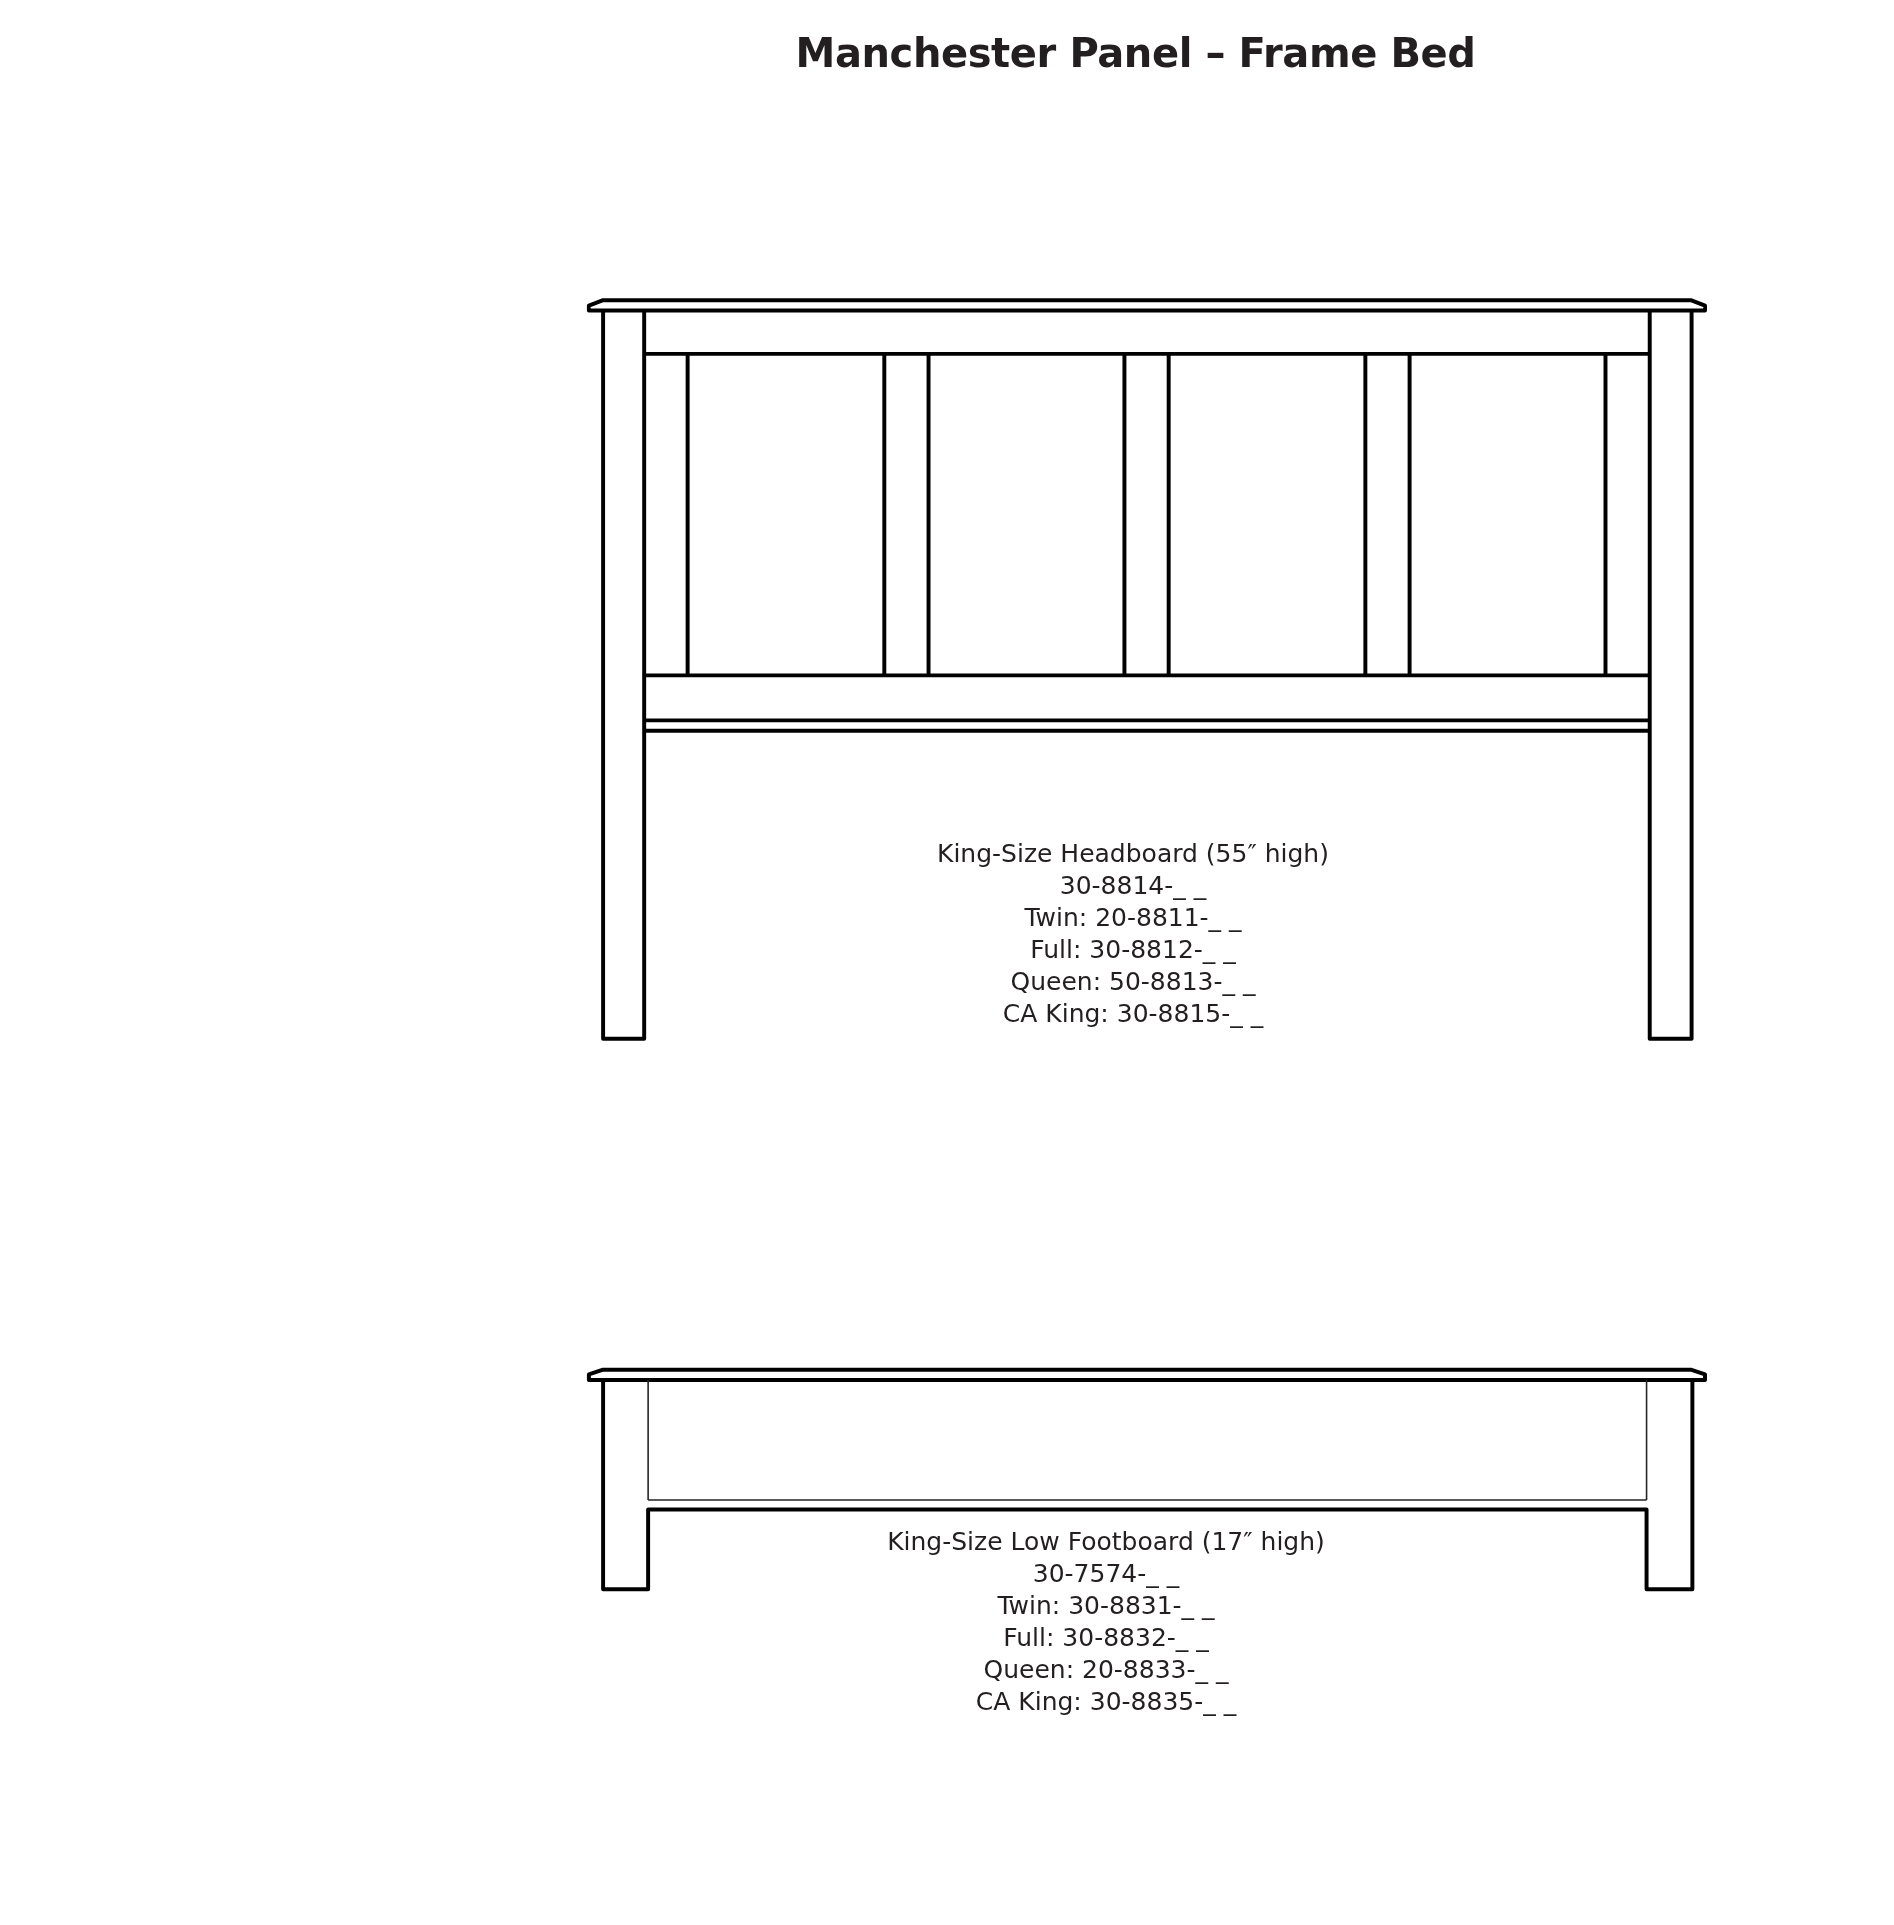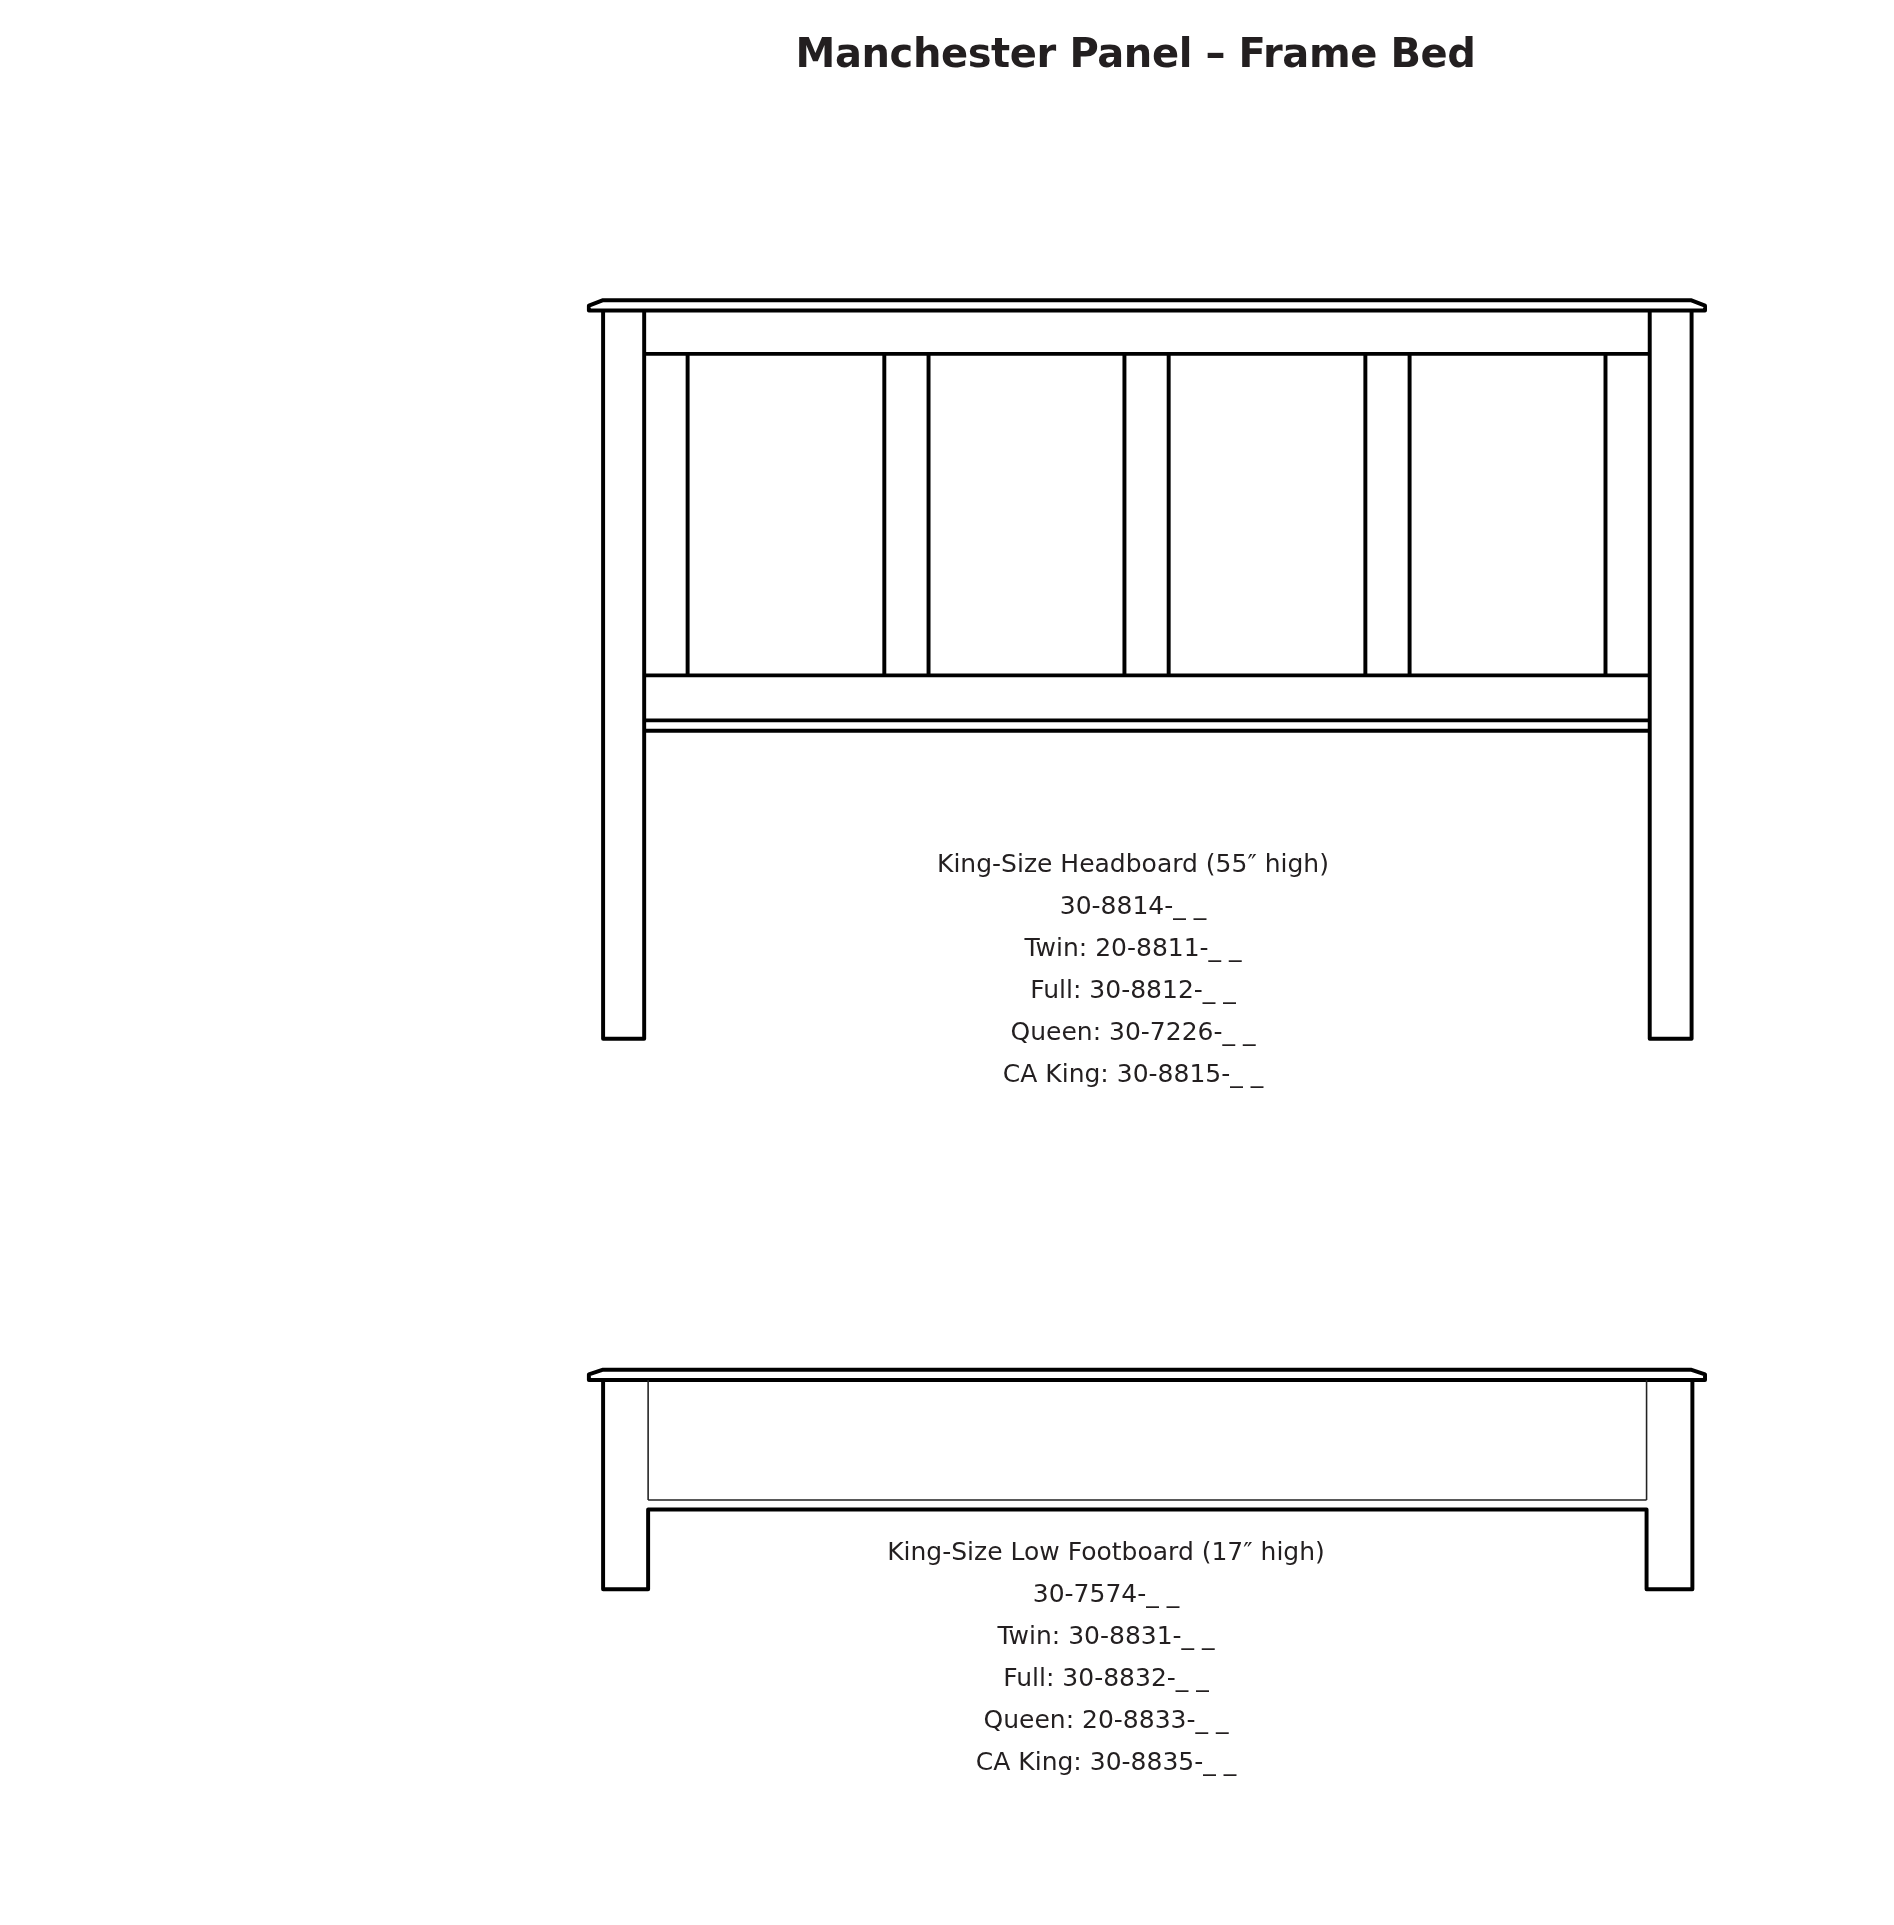--- a/index.html
+++ b/index.html
@@ -4,21 +4,21 @@
 <style>
   html, body { margin: 0; padding: 0; background: #ffffff; }
   body { width: 1895px; height: 1925px; position: relative; overflow: hidden;
          font-family: "DejaVu Sans", sans-serif; color: #231f20; }
   .title { position: absolute; left: 0; width: 2271px; top: 30px; text-align: center;
            font-size: 40px; font-weight: bold; letter-spacing: -0.4px; white-space: nowrap; }
   svg.drawing { position: absolute; left: 0; top: 0; }
   .caption { position: absolute; text-align: center; font-size: 25px; line-height: 32px;
              white-space: nowrap; transform: translateX(-50%); }
   .caption .bold { font-weight: normal; }
-  .caption div { margin: 10px; }
+  .caption div { margin: 0; }
 </style>
 </head>
 <body>
 
 <div class="title">Manchester Panel – Frame Bed</div>
 
 <svg class="drawing" width="1895" height="1925" viewBox="0 0 2398 2437">
 
   <g fill="none" stroke="#000" stroke-width="5" stroke-linejoin="round">
 
@@ -55,21 +55,21 @@
     <line x1="2084" y1="1747" x2="2084" y2="1899"></line>
     <line x1="820" y1="1899" x2="2084" y2="1899"></line>
   </g>
 </svg>
 
 <div class="caption" style="left:1133px; top:838px;">
   <div>King-Size Headboard (55″ high)</div>
   <div class="bold">30-8814-_ _</div>
   <div>Twin: 20-8811-_ _</div>
   <div>Full: 30-8812-_ _</div>
-  <div>Queen: 30-7226-_ _</div>
+  <div>Queen: 50-8813-_ _</div>
   <div>CA King: 30-8815-_ _</div>
 </div>
 
 <div class="caption" style="left:1106px; top:1526px;">
   <div>King-Size Low Footboard (17″ high)</div>
   <div class="bold">30-7574-_ _</div>
   <div>Twin: 30-8831-_ _</div>
   <div>Full: 30-8832-_ _</div>
   <div>Queen: 20-8833-_ _</div>
   <div>CA King: 30-8835-_ _</div>

